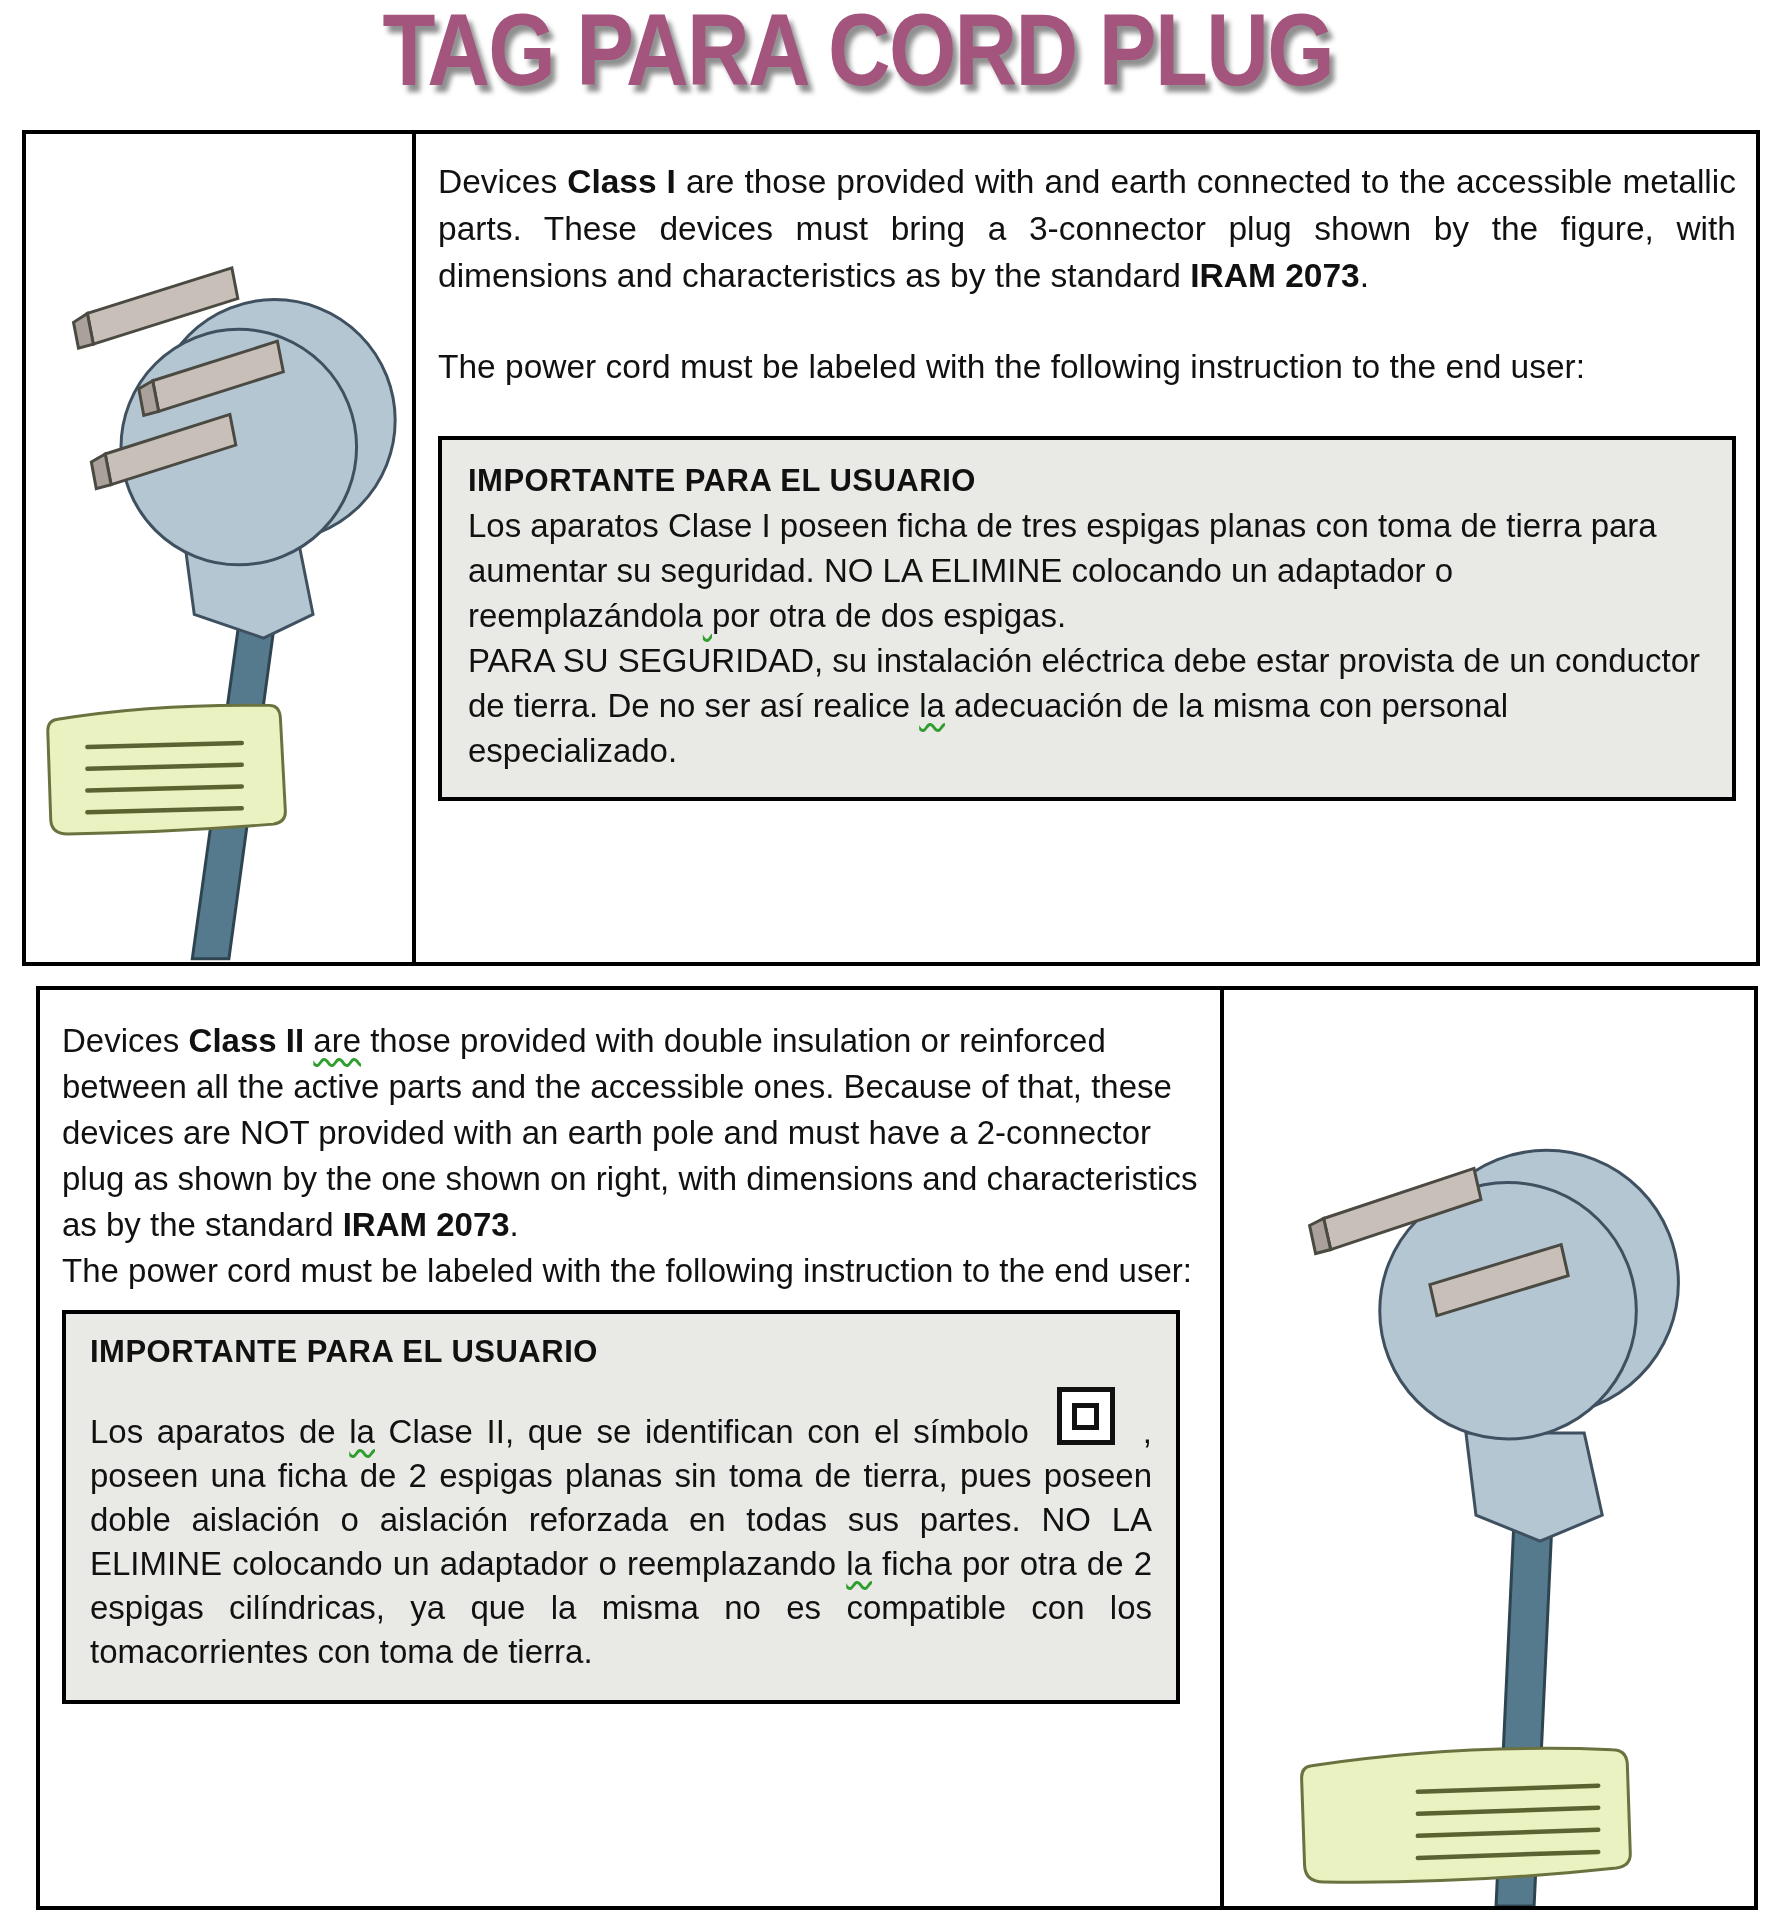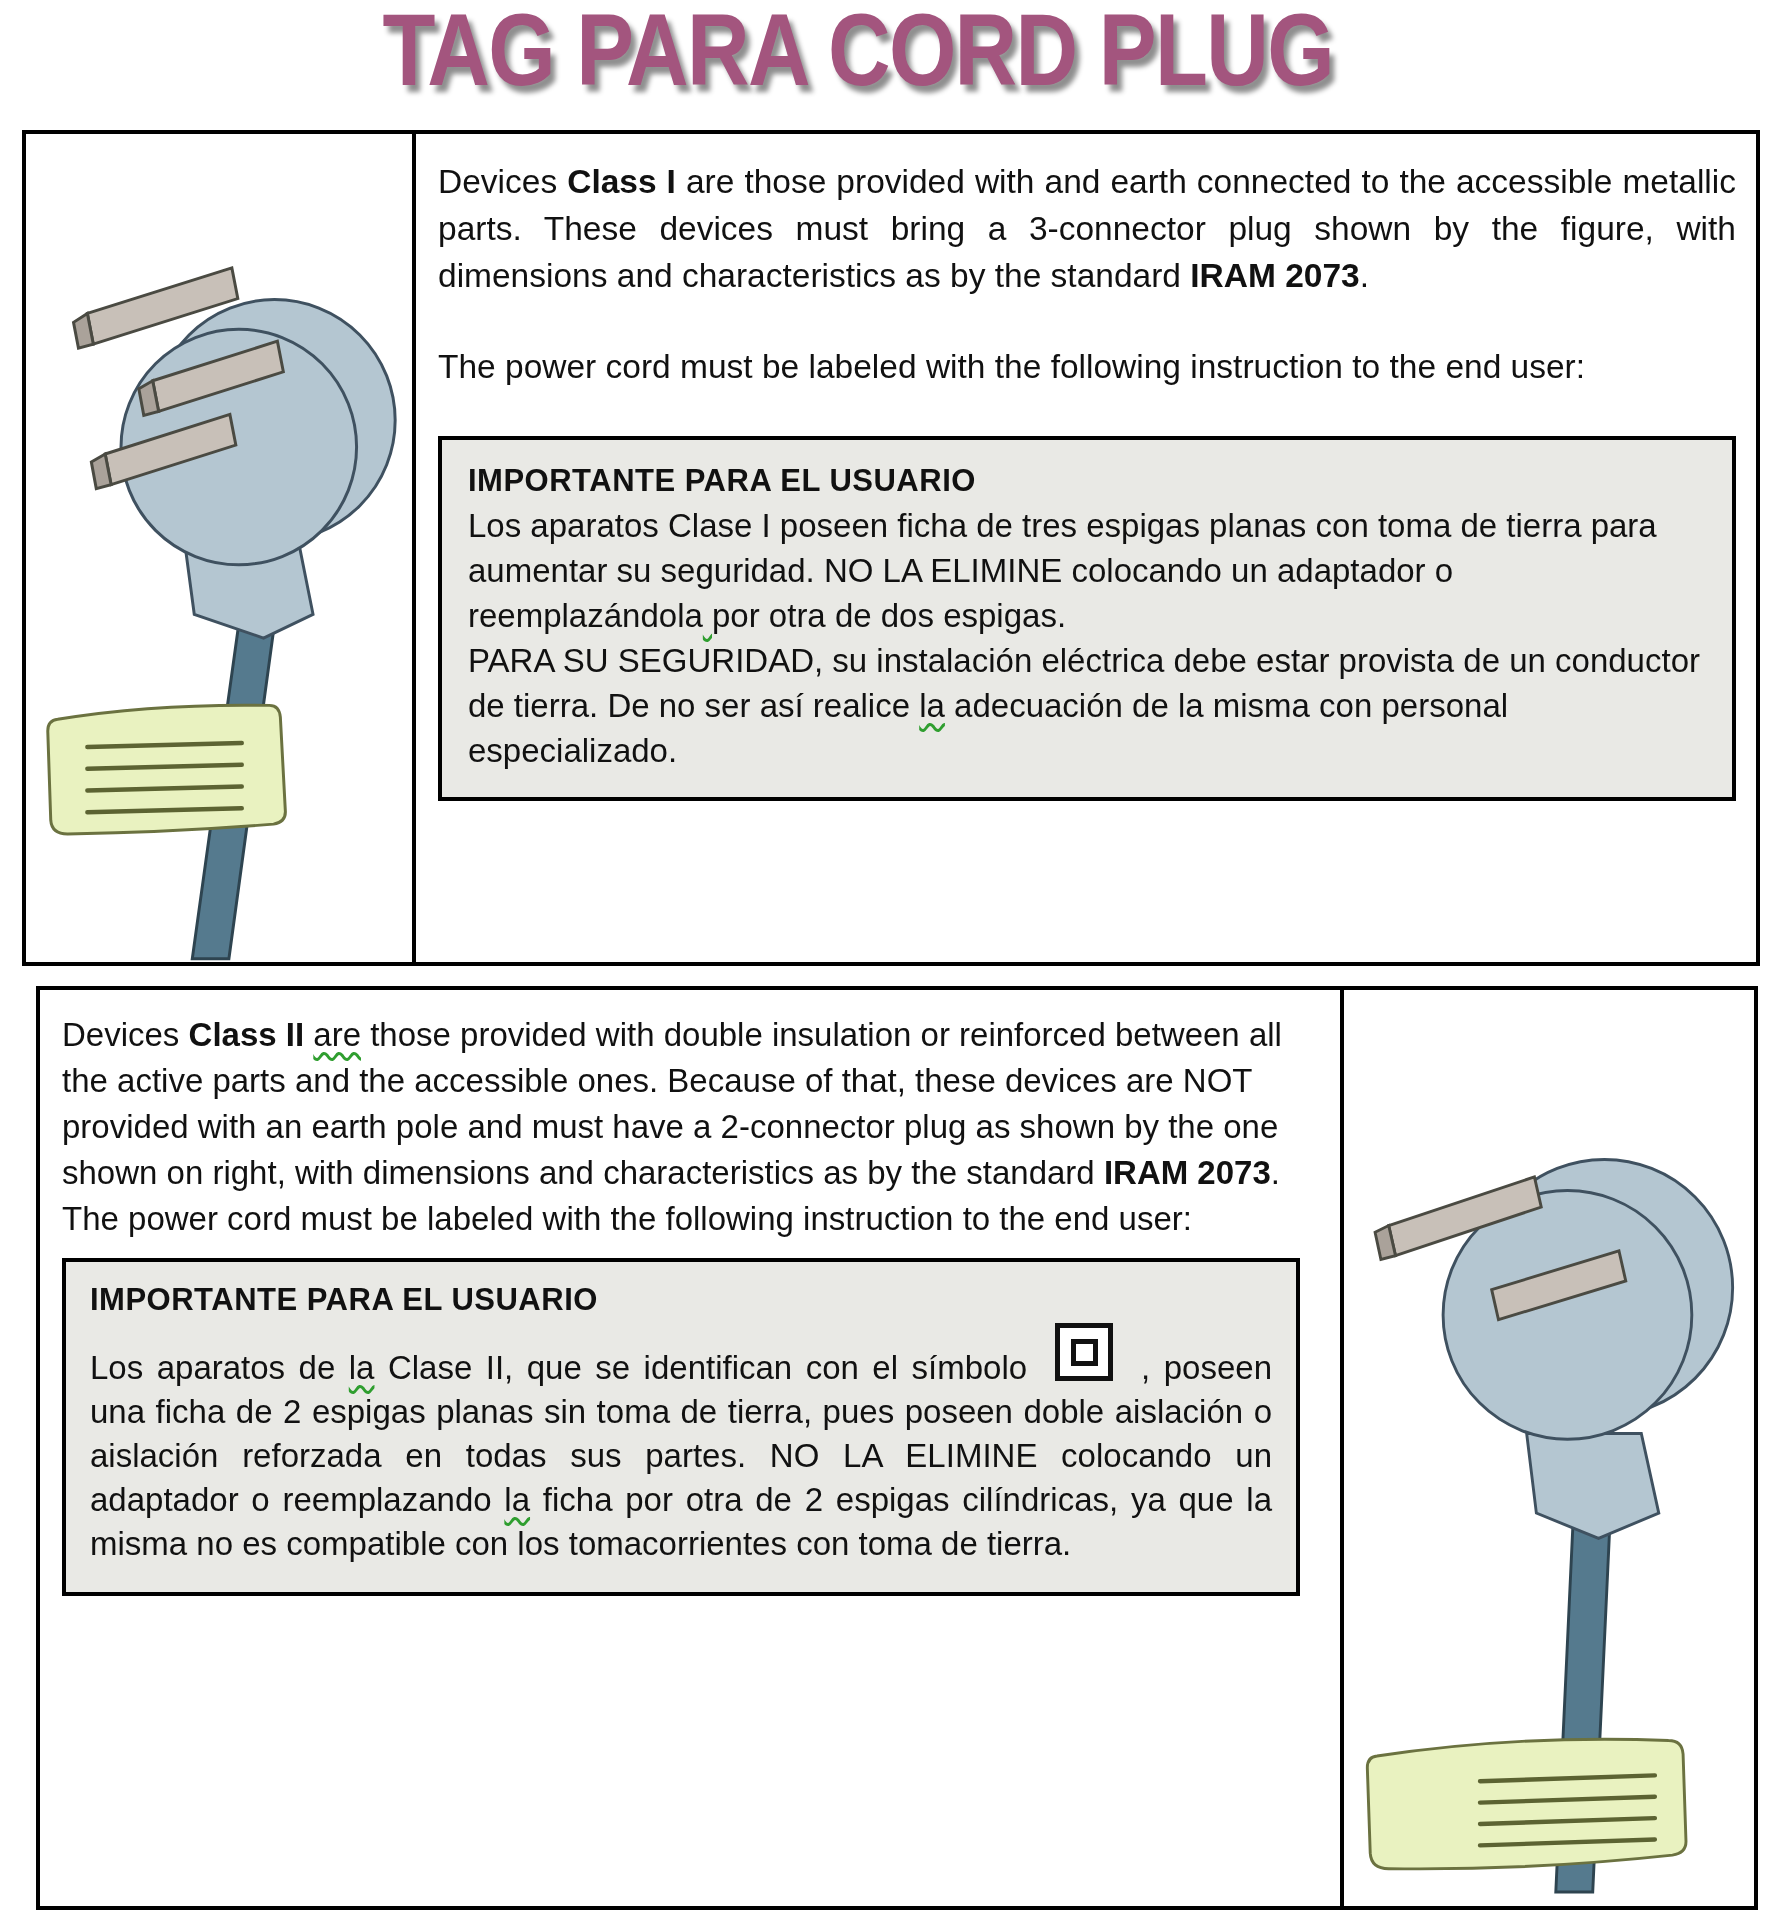--- a/index.html
+++ b/index.html
@@ -26,33 +26,33 @@
   }
   .box{position:absolute;border:4px solid #000;display:flex;background:#fff;}
   .box1{left:22px;top:130px;width:1738px;height:836px;}
   .box2{left:36px;top:986px;width:1722px;height:924px;}
   .figure-cell{position:relative;}
   .box1 .figure-cell{width:390px;border-right:4px solid #000;}
   .box2 .figure-cell{flex:1;border-left:4px solid #000;}
   .figure-cell svg{display:block;width:100%;height:100%;}
   .text-cell{flex:1;min-width:0;}
   .box1 .text-cell{padding:16px 20px 0 22px;font-size:33.5px;line-height:47px;}
-  .box2 .text-cell{flex:none;width:1300px;padding:22px 10px 0 22px;font-size:33px;line-height:46px;}
+  .box2 .text-cell{flex:none;width:1180px;padding:28px 10px 0 22px;font-size:33px;line-height:46px;}
   .box1 .intro{text-align:justify;margin-top:8px;}
   .box1 .instruction{text-align:justify;margin-top:44px;}
   .box2 .intro{margin-top:0;}
   .box2 .instruction{margin-top:0;}
   .notice{
     border:4px solid #000;background:var(--notice-bg);
   }
   .box1 .notice{margin-top:46px;padding:18px 26px 24px 26px;font-size:33px;line-height:45px;}
   .box2 .notice{margin-top:16px;margin-right:30px;padding:16px 24px 26px 24px;font-size:33px;line-height:44px;}
   .notice h2{font-size:31px;font-weight:bold;letter-spacing:.5px;}
   .box1 .notice .notice-body{}
-  .box2 .notice .notice-body-1{margin-top:24px;text-align:justify;}
+  .box2 .notice .notice-body-1{margin-top:36px;text-align:justify;}
   .box2 .notice .notice-body-2{margin-top:26px;text-align:justify;}
   .b{font-weight:bold;}
   .sq{
     text-decoration-line:underline;
     text-decoration-style:wavy;
     text-decoration-color:var(--squiggle);
     text-decoration-thickness:2.5px;
     text-underline-offset:6px;
   }
   

